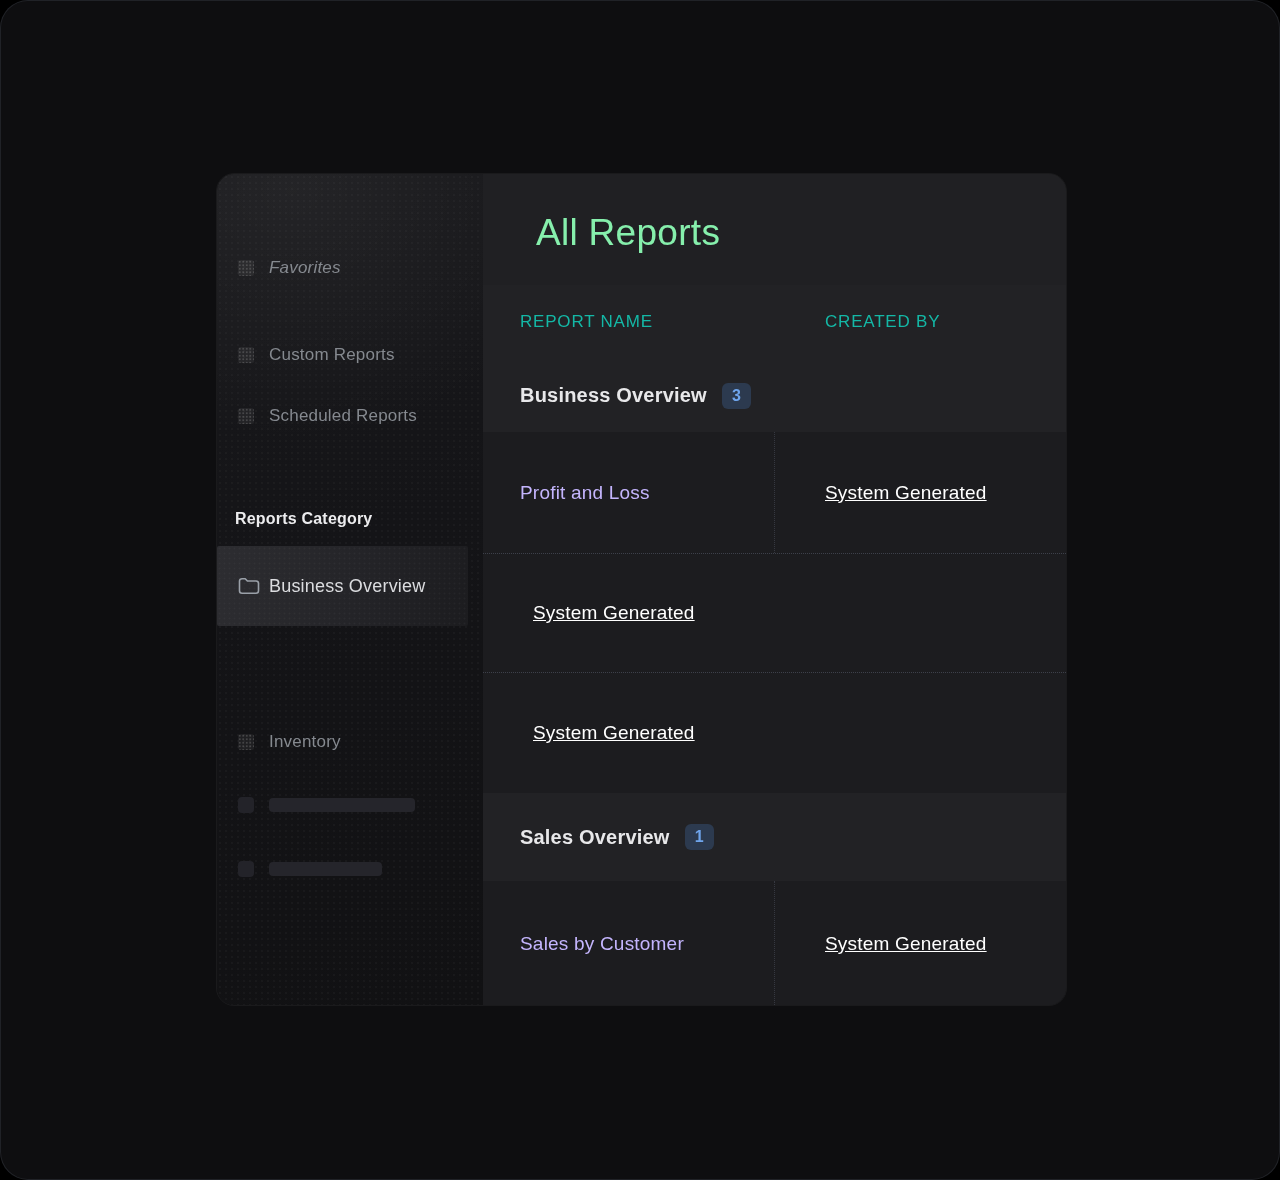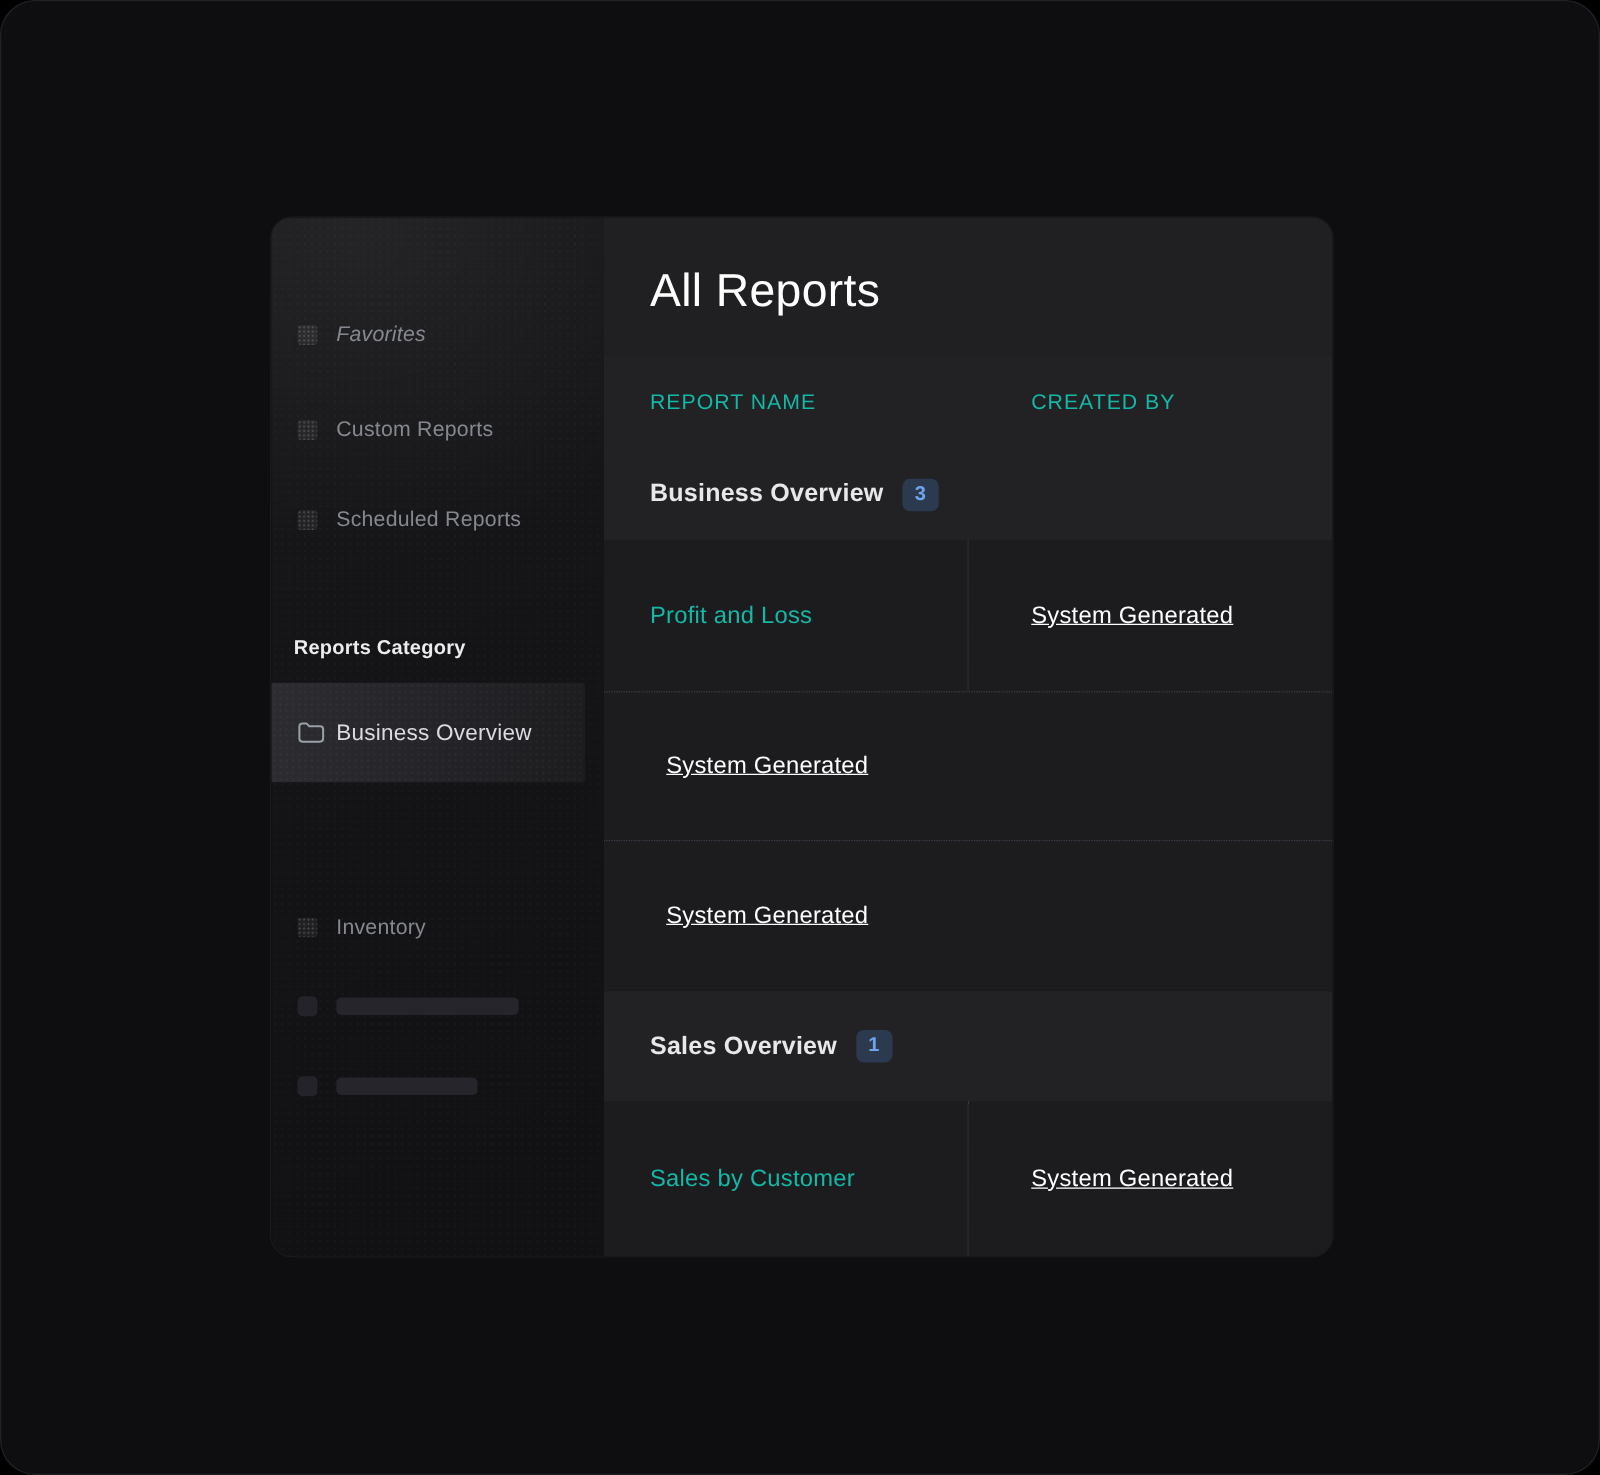--- a/index.html
+++ b/index.html
@@ -152,22 +152,23 @@
     display: flex;
     align-items: center;
     padding-left: 37px;
     padding-top: 6px;
     box-sizing: border-box;
     background: #202023;
   }
   .main-title {
     font-size: 37px;
     font-weight: 400;
-    color: #ffffff;
+    color: #86efac;
     letter-spacing: 0.3px;
+    margin-left: 16px;
   }
   .band {
     background: #222225;
   }
   .col-header {
     height: 74px;
     flex: 0 0 74px;
     display: flex;
     align-items: center;
   }
@@ -221,21 +222,21 @@
   }
   .cell-name {
     width: 292px;
     flex: 0 0 292px;
     box-sizing: border-box;
     padding-left: 37px;
     display: flex;
     align-items: center;
     border-right: 1px dotted rgba(130, 140, 165, 0.25);
     font-size: 19px;
-    color: #14b8a6;
+    color: #c4b5fd;
     letter-spacing: 0.2px;
   }
   .cell-created {
     flex: 1;
     display: flex;
     align-items: center;
     padding-left: 50px;
     font-size: 19px;
     color: #ffffff;
     letter-spacing: 0.2px;
@@ -248,21 +249,21 @@
 <div class="viewport">
   <div class="card">
 
     <div class="sidebar">
 
       <div class="side-item" style="top: 81px; font-style: italic;">
         <span class="ph-icon"></span>
         <span class="side-label">Favorites</span>
       </div>
 
-      <div class="side-item" style="top: 157px;">
+      <div class="side-item" style="top: 168px;">
         <span class="ph-icon"></span>
         <span class="side-label">Custom Reports</span>
       </div>
 
       <div class="side-item" style="top: 229px;">
         <span class="ph-icon"></span>
         <span class="side-label">Scheduled Reports</span>
       </div>
 
       <div class="side-heading" style="top: 319px;">Reports Category</div>

